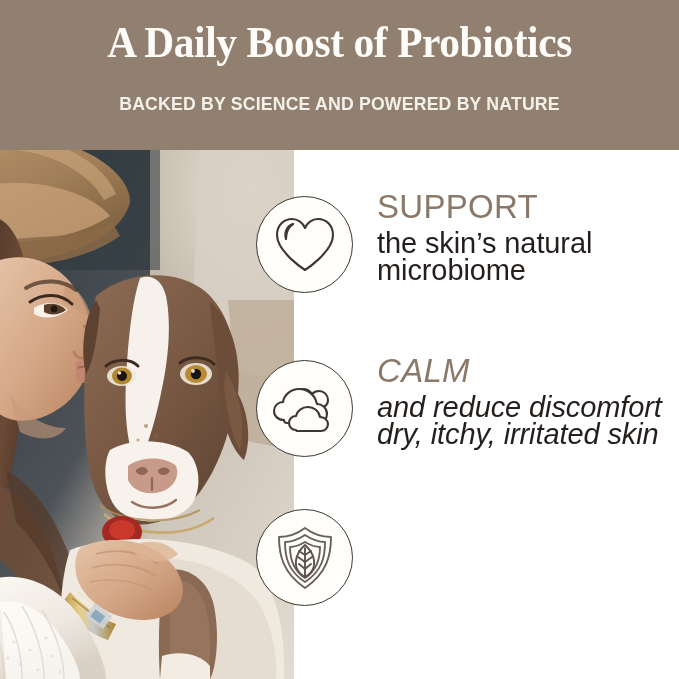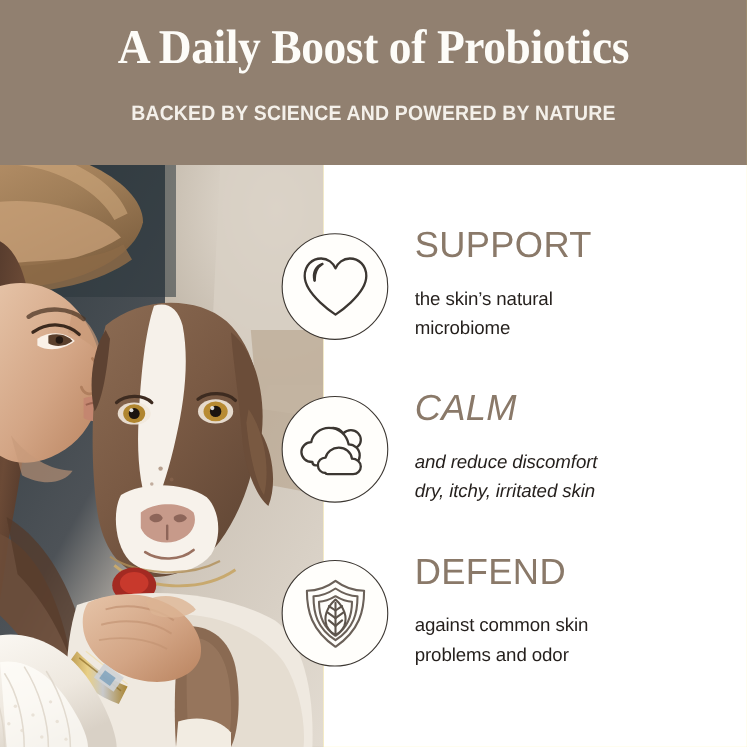--- a/index.html
+++ b/index.html
@@ -84,21 +84,21 @@
     background: #ffffff;
   }
 
   
   .feature {
     position: absolute;
     left: 0;
     width: 679px;
     height: 112px;
   }
-  .feature-1 { top: 204px; }
+  .feature-1 { top: 188px; }
   .feature-2 { top: 352px; font-style: italic; }
   .feature-3 { top: 501px; }
 
   .badge {
     position: absolute;
     left: 256px;
     top: 8px;
     width: 97px;
     height: 97px;
     border-radius: 50%;
@@ -123,24 +123,24 @@
     font-weight: normal;
     font-size: 33px;
     line-height: 38px;
     letter-spacing: 0.3px;
     white-space: nowrap;
   }
   .feature-body {
     color: #241f1c;
     font-family: "Liberation Sans", sans-serif;
     font-weight: normal;
-    font-size: 17px;
+    font-size: 29px;
     line-height: 27px;
     letter-spacing: -0.1px;
-    margin-top: 16px;
+    margin-top: 4px;
   }
   .feature-body .ln { display: block; white-space: nowrap; }
 </style>
 </head>
 <body>
 
 <div id="root">
 
   <div class="banner">
     <div class="banner-title">A Daily Boost of Probiotics</div>
@@ -353,22 +353,15 @@
           <path d="M32,23 L32,52"></path>
           <path d="M32,30 L26,26"></path>
             <path d="M32,30 L38,26"></path>
           <path d="M32,37 L25,32"></path>
             <path d="M32,37 L39,32"></path>
           <path d="M32,44 L26,39"></path>
             <path d="M32,44 L38,39"></path>
         </g>
       </svg>
     </div>
-    <div class="feature-text">
-      <div class="feature-head">DEFEND</div>
-      <div class="feature-body">
-        <span class="ln">against common skin</span>
-        <span class="ln">problems and odor</span>
-      </div>
-    </div>
   </div>
 
 </div>
 
 </body></html>

